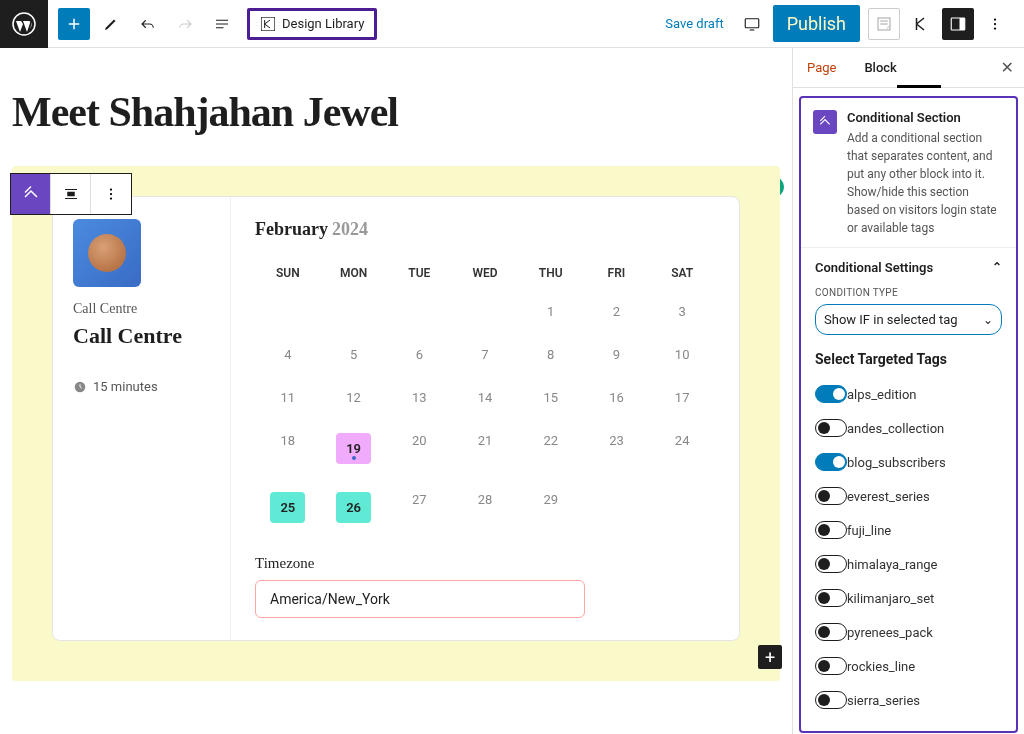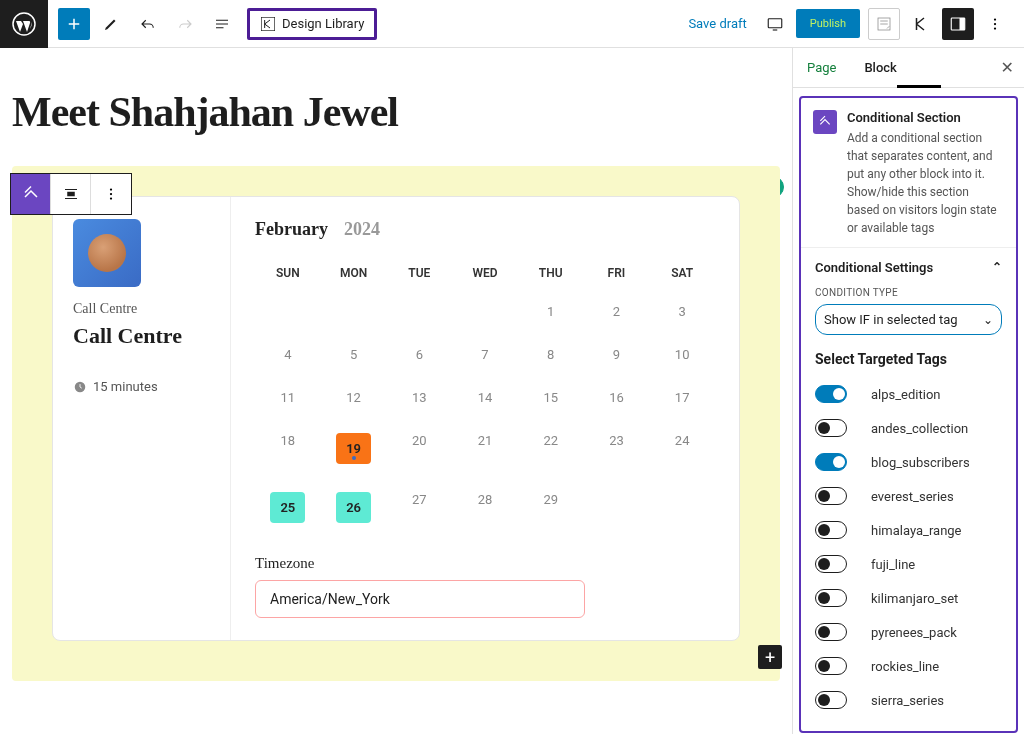--- a/index.html
+++ b/index.html
@@ -7,21 +7,21 @@
   .top-bar { height: 48px; display: flex; align-items: center; border-bottom: 1px solid #e0e0e0; padding: 0 8px; }
   .wp-logo { width: 48px; height: 48px; background: #1e1e1e; color: #fff; display: flex; align-items: center; justify-content: center; margin-left: -8px; margin-right: 10px; }
   .wp-logo svg { width: 24px; height: 24px; }
   .sq-btn { width: 32px; height: 32px; display: flex; align-items: center; justify-content: center; border-radius: 2px; margin-right: 5px; cursor: pointer; }
   .sq-btn.primary { background: #007cba; color: #fff; }
   .sq-btn.plain { background: transparent; color: #1e1e1e; }
   .sq-btn.disabled { color: #ccc; }
   .design-lib-btn { border: 3px solid #4c1d95; padding: 5px 10px; border-radius: 2px; cursor: pointer; display: flex; align-items: center; gap: 6px; font-size: 13px; margin-left: 4px; }
   .spacer { flex: 1; }
   .save-draft { color: #007cba; font-size: 13px; cursor: pointer; margin-right: 12px; }
-  .publish-btn { background: #007cba; color: #bef264; padding: 8px 14px; border-radius: 2px; font-size: 11px; cursor: pointer; margin-right: 8px; }
+  .publish-btn { background: #007cba; color: #fef9c3; padding: 8px 14px; border-radius: 2px; font-size: 18px; cursor: pointer; margin-right: 8px; }
   .icon-btn-dark { width: 32px; height: 32px; background: #1e1e1e; color: #fff; display: flex; align-items: center; justify-content: center; border-radius: 2px; margin-right: 5px; cursor: pointer; }
   .main-area { display: flex; height: calc(100% - 48px); }
   .canvas { flex: 1; overflow: auto; position: relative; padding: 0 0 0 0; }
   .page-title { font-size: 42px; font-weight: 800; letter-spacing: -1px; margin: 40px 0 0 12px; font-family: Georgia, serif; }
   .block-toolbar { position: absolute; top: 125px; left: 10px; display: flex; border: 1px solid #1e1e1e; background: #fff; z-index: 5; }
   .block-toolbar .cell { width: 40px; height: 40px; display: flex; align-items: center; justify-content: center; border-right: 1px solid #ddd; cursor: pointer; }
   .block-toolbar .cell:last-child { border-right: none; }
   .green-badges { position: absolute; right: 8px; top: 128px; display: flex; gap: 3px; }
   .grn { width: 22px; height: 22px; border-radius: 50%; border: 1px solid #10a37f; display: flex; align-items: center; justify-content: center; color: #10a37f; font-size: 12px; font-weight: bold; background: #fff; }
   .cond-block { margin: 30px 12px 0 12px; background: #f9f9c9; border-radius: 4px; padding: 30px 40px 40px 40px; position: relative; }
@@ -29,48 +29,48 @@
   .booking-card { background: #fff; border: 1px solid #e5e5e5; border-radius: 8px; display: flex; min-height: 440px; }
   .booking-left { width: 178px; padding: 22px 20px; border-right: 1px solid #eee; }
   .avatar { width: 68px; height: 68px; border-radius: 6px; background: linear-gradient(135deg,#4a8bdf 0%, #3a6bc5 100%); margin-bottom: 14px; overflow: hidden; display: flex; align-items: center; justify-content: center; }
   .avatar .face { width: 38px; height: 38px; border-radius: 50%; background: radial-gradient(circle at 40% 35%, #d9a076 0%, #b87548 70%); position: relative; }
   .subtitle-sm { font-family: Georgia, serif; font-size: 14px; color: #555; margin-bottom: 6px; }
   .title-lg { font-family: Georgia, serif; font-size: 22px; font-weight: 700; margin-bottom: 30px; }
   .duration { display: flex; align-items: center; gap: 6px; color: #555; font-size: 13px; }
   .booking-right { flex: 1; padding: 22px 24px; }
   .cal-header { font-family: Georgia, serif; font-size: 18px; margin-bottom: 16px; }
   .cal-header .month { font-weight: 700; color: #222; }
-  .cal-header .year { color: #999; font-weight: 600; margin-left: 16px; }
+  .cal-header .year { color: #999; font-weight: 600; margin-left: 4px; }
   .cal-grid { width: 100%; }
   .cal-row { display: flex; }
   .cal-cell { flex: 1; text-align: center; padding: 14px 0; font-size: 13px; color: #888; position: relative; }
   .cal-head .cal-cell { font-weight: 600; color: #333; font-size: 12px; padding: 10px 0; }
   .cal-cell.avail { color: #222; font-weight: 600; }
   .cal-cell.avail .pill { background: #5eead4; border-radius: 4px; display: inline-block; padding: 8px 10px; min-width: 30px; }
-  .cal-cell.today .pill { background: #f97316; position: relative; }
+  .cal-cell.today .pill { background: #f0abfc; position: relative; }
   .cal-cell.today .dot { width: 4px; height: 4px; border-radius: 50%; background: #3a6bc5; position: absolute; bottom: 4px; left: 50%; transform: translateX(-50%); }
   .tz-label { font-family: Georgia, serif; font-size: 15px; margin-top: 18px; margin-bottom: 8px; }
   .tz-select { border: 1px solid #fca5a5; border-radius: 6px; padding: 10px 14px; font-size: 14px; width: 100%; max-width: 330px; background: #fff; }
   .sidebar { width: 232px; border-left: 1px solid #e0e0e0; display: flex; flex-direction: column; overflow: auto; }
   .tabs { display: flex; border-bottom: 1px solid #e0e0e0; position: relative; }
-  .tab { padding: 12px 14px; font-size: 13px; cursor: pointer; color: #15803d; }
+  .tab { padding: 12px 14px; font-size: 13px; cursor: pointer; color: #c2410c; }
   .tab.active { color: #1e1e1e; font-weight: 500; }
   .tab.active::after { content: ''; position: absolute; bottom: -1px; height: 3px; background: #000; width: 44px; }
   .tab-close { margin-left: auto; padding: 10px 10px; cursor: pointer; font-size: 16px; color: #555; }
   .panel { border: 2px solid #5a32b8; border-radius: 4px; margin: 8px 6px; }
   .panel-hdr { display: flex; padding: 12px 12px 10px 12px; gap: 10px; }
   .panel-icon { width: 24px; height: 24px; background: #6b46c1; border-radius: 3px; flex-shrink: 0; display:flex; align-items:center; justify-content:center; }
   .panel-title { font-weight: 600; font-size: 13px; margin-bottom: 4px; }
   .panel-desc { font-size: 12px; line-height: 1.5; color: #555; }
   .section-hdr { display: flex; justify-content: space-between; padding: 12px 14px; font-weight: 600; font-size: 13px; cursor: pointer; border-top: 1px solid #eee; }
   .form-area { padding: 0 14px 14px 14px; }
   .lbl-upper { font-size: 10px; text-transform: uppercase; letter-spacing: 0.3px; color: #555; margin-bottom: 6px; }
   .select-wrap { border: 1.5px solid #007cba; border-radius: 12px; padding: 7px 8px; display: flex; justify-content: space-between; align-items: center; font-size: 13px; cursor: pointer; }
   .tags-title { font-weight: 700; font-size: 14px; margin: 16px 0 10px 0; }
-  .tag-row { display: flex; align-items: center; gap: 24px; padding: 8px 0; }
+  .tag-row { display: flex; align-items: center; gap: 0; padding: 8px 0; }
   .toggle { width: 32px; height: 18px; border-radius: 10px; border: 1px solid #1e1e1e; position: relative; cursor: pointer; flex-shrink: 0; }
   .toggle .knob { width: 12px; height: 12px; border-radius: 50%; background: #1e1e1e; position: absolute; top: 2px; left: 2px; transition: left .15s; }
   .toggle.on { background: #007cba; border-color: #007cba; }
   .toggle.on .knob { background: #fff; left: 17px; }
   .tag-name { font-size: 13px; color: #333; }
   .chev { font-size: 12px; }
   .icon-svg { width: 18px; height: 18px; }
 </style>
 </head>
 <body>
@@ -320,32 +320,32 @@
             <div class="tag-row">
               <div class="toggle">
                 <div class="knob"></div>
               </div>
               <span class="tag-name">everest_series</span>
             </div>
             <div class="tag-row">
               <div class="toggle">
                 <div class="knob"></div>
               </div>
+              <span class="tag-name">fuji_line</span>
+            </div>
+            <div class="tag-row">
+              <div class="toggle">
+                <div class="knob"></div>
+              </div>
               <span class="tag-name">himalaya_range</span>
             </div>
             <div class="tag-row">
               <div class="toggle">
                 <div class="knob"></div>
               </div>
-              <span class="tag-name">fuji_line</span>
-            </div>
-            <div class="tag-row">
-              <div class="toggle">
-                <div class="knob"></div>
-              </div>
               <span class="tag-name">kilimanjaro_set</span>
             </div>
             <div class="tag-row">
               <div class="toggle">
                 <div class="knob"></div>
               </div>
               <span class="tag-name">pyrenees_pack</span>
             </div>
             <div class="tag-row">
               <div class="toggle">

